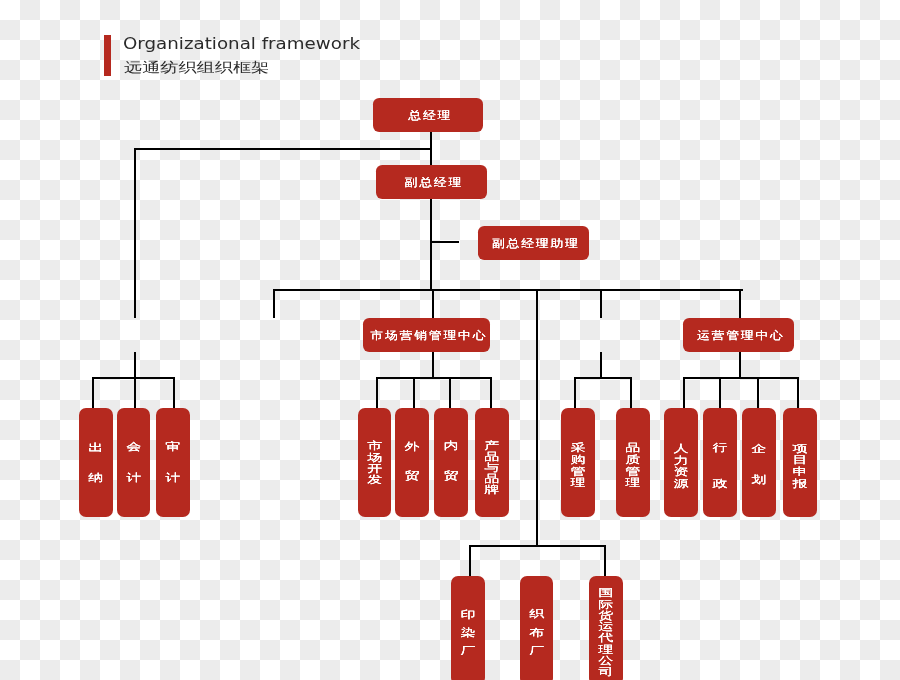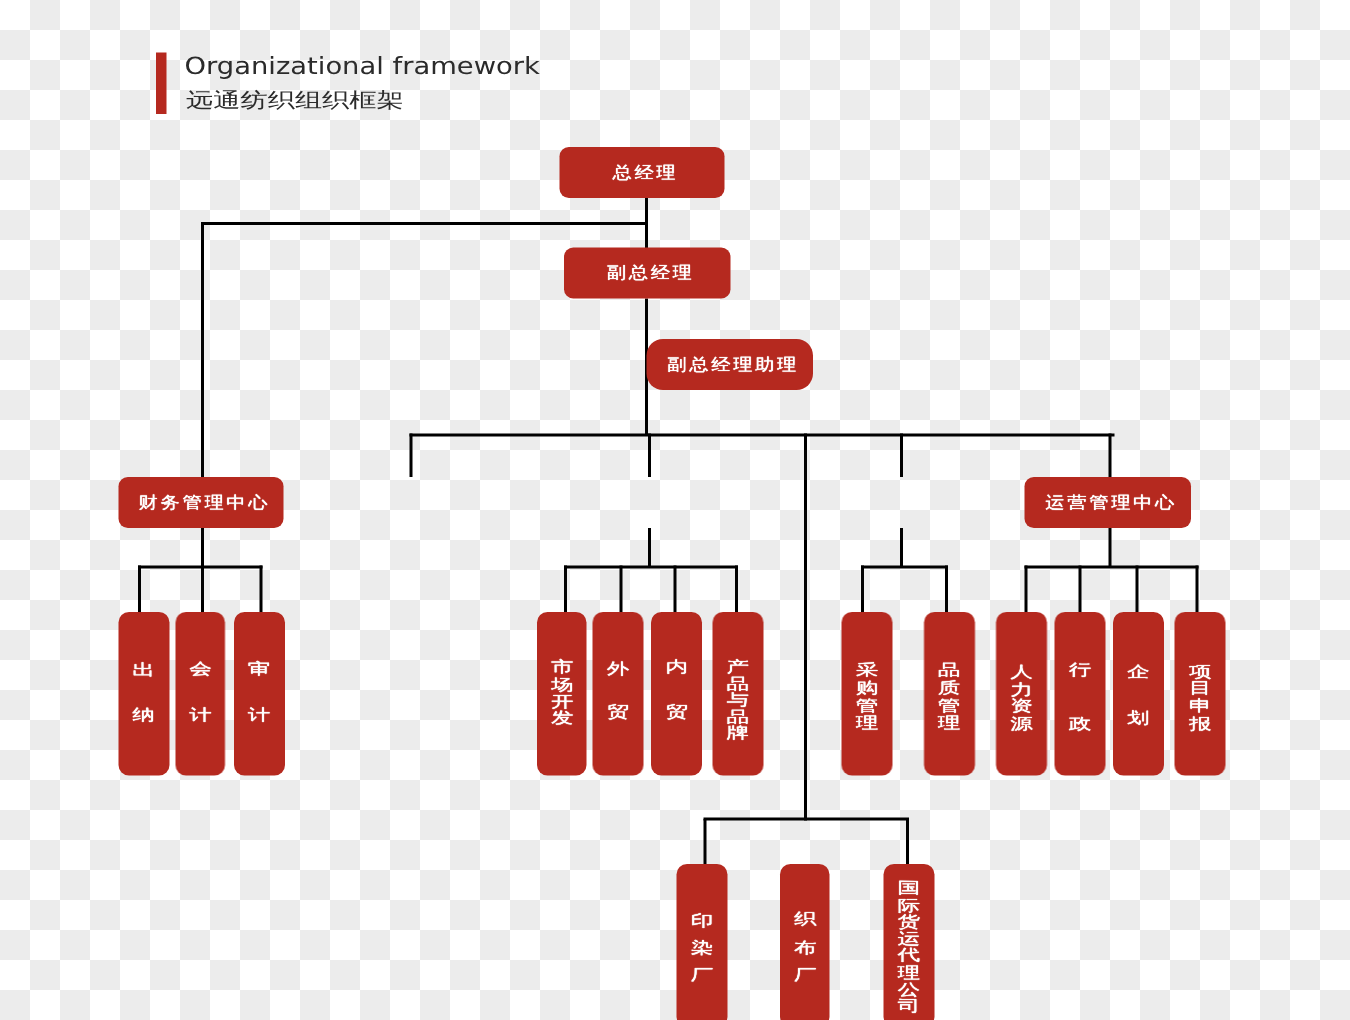--- a/index.html
+++ b/index.html
@@ -80,25 +80,25 @@
     <div class="ln" style="left: 796.6px; top: 352.5px; width: 2px; height: 31.5px;"></div>
     <div class="ln" style="left: 469.1px; top: 521.4px; width: 137px; height: 2px;"></div>
     <div class="ln" style="left: 469.1px; top: 521.6px; width: 2px; height: 30.5px;"></div>
     <div class="ln" style="left: 604.1px; top: 521.6px; width: 2px; height: 30.5px;"></div>
     <div class="node h" style="left: 373px; top: 74px; width: 110px; height: 34px;">
       <div class="lbl">总经理</div>
     </div>
     <div class="node h" style="left: 376px; top: 141px; width: 111px; height: 34px;">
       <div class="lbl">副总经理</div>
     </div>
-    <div class="node h" style="left: 431px; top: 202px; width: 111px; height: 34px; border-radius: 11px;">
+    <div class="node h" style="left: 478px; top: 202px; width: 111px; height: 34px;">
       <div class="lbl">副总经理助理</div>
     </div>
-    <div class="node h" style="left: 79px; top: 293.5px; width: 110px; height: 34px;">
-      <div class="lbl">财务管理中心</div>
+    <div class="node h" style="left: 363px; top: 293.5px; width: 127px; height: 34px;">
+      <div class="lbl">市场营销管理中心</div>
     </div>
     <div class="node h" style="left: 683px; top: 293.5px; width: 111px; height: 34px;">
       <div class="lbl">运营管理中心</div>
     </div>
     <div class="node v" style="left: 79.3px; top: 383.9px; width: 33.5px; height: 109.6px;">
       <div class="vchar" style="top: 33.9px;">出</div>
       <div class="vchar" style="top: 64.5px;">纳</div>
     </div>
     <div class="node v" style="left: 116.9px; top: 383.9px; width: 33.5px; height: 109.6px;">
       <div class="vchar" style="top: 33.2px;">会</div>

